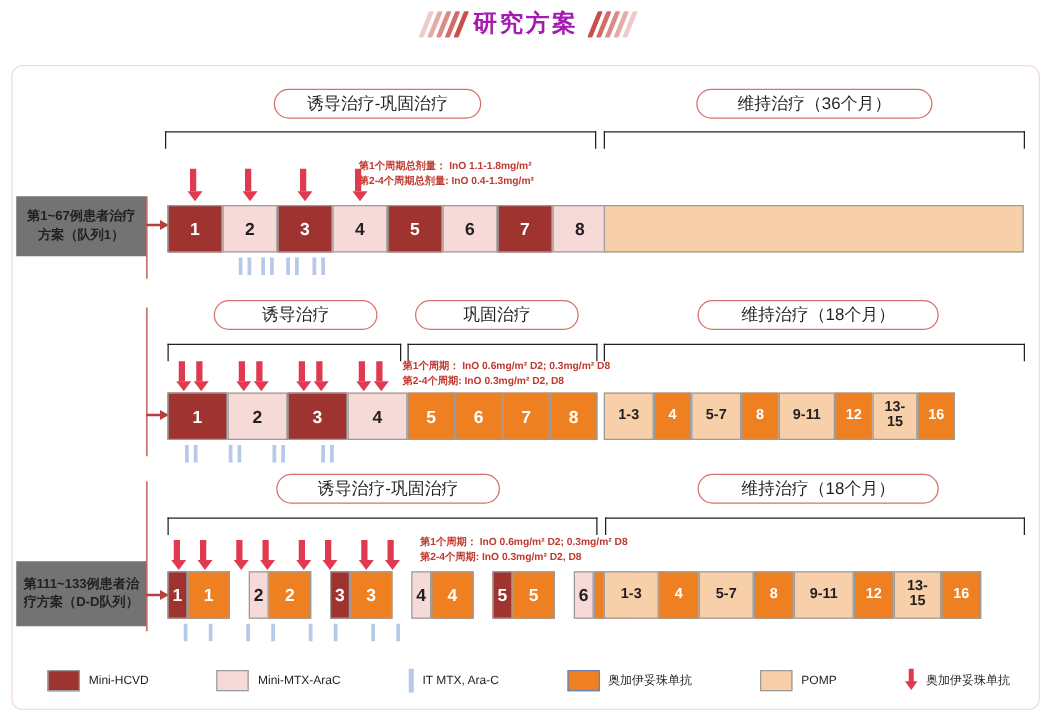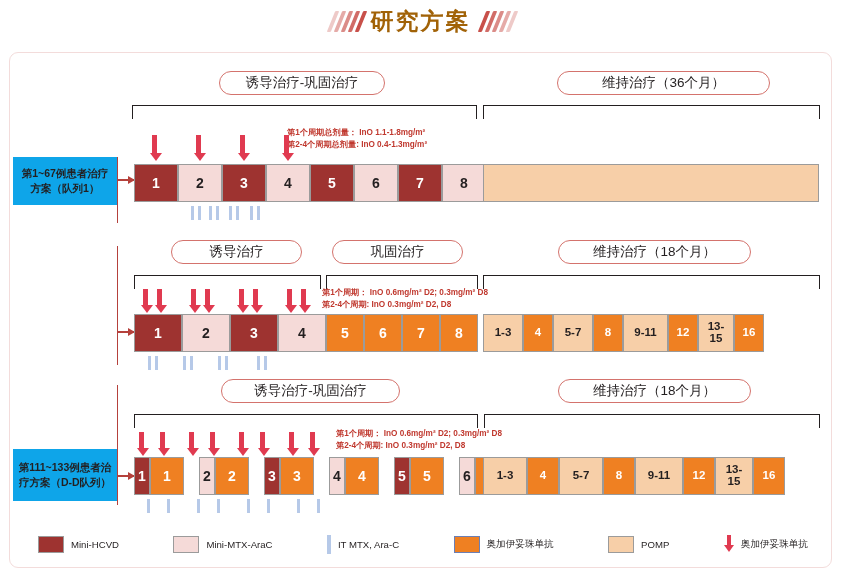--- a/index.html
+++ b/index.html
@@ -11,42 +11,42 @@
     overflow: hidden;
   }
   #root { position: relative; width: 841px; height: 577px; }
 
   
   .title-wrap {
     position: absolute; top: 6px; left: 0; width: 841px;
     display: flex; align-items: center; justify-content: center; gap: 8px;
   }
   .title-text {
-    font-size: 23px; font-weight: bold; color: #a16207;
+    font-size: 19px; font-weight: bold; color: #a21caf;
     letter-spacing: 2px; white-space: nowrap;
   }
   .slash-group { display: flex; align-items: center; height: 24px; }
   .slash { width: 4px; height: 21px; background: #c8504a; margin-left: 3px;
            transform: skewX(-22deg); border-radius: 1px; }
   .slash.l1 { opacity: .30; } .slash.l2 { opacity: .48; }
   .slash.l3 { opacity: .66; } .slash.l4 { opacity: .84; }
   .slash.l5 { opacity: 1; }
 
   
   .card {
     position: absolute; left: 9px; top: 52px;
     width: 823px; height: 516px;
     border: 1.5px solid #f3dcdb; border-radius: 9px;
     background: #fff;
   }
 
   
   .cohort-label {
     position: absolute; left: 3px; width: 104px;
-    background: #0ea5e9;
+    background: #737373;
     display: flex; align-items: center; justify-content: center;
     text-align: center; font-size: 10.5px; font-weight: bold;
     color: #231f20; line-height: 1.42; padding: 13px 4px;
   }
   .spine {
     position: absolute; left: 107px; width: 1.4px; background: #b5413c;
   }
   .arrow-to-row {
     position: absolute; height: 1.6px; background: #b5413c;
   }
@@ -144,21 +144,21 @@
 
     <div class="cohort-label" style="top:104px;height:48px;">
       <span>第1~67例患者治疗方案（队列1）</span>
     </div>
     <div class="spine" style="top:104px;height:66px;"></div>
     <div class="arrow-to-row" style="left:107px;top:126px;width:17px;"></div>
 
     <div class="pill" style="left:209px;top:18px;width:166px;">
       <span>诱导治疗-巩固治疗</span>
     </div>
-    <div class="pill" style="left:547px;top:18px;width:213px;">
+    <div class="pill" style="left:547px;top:18px;width:189px;">
       <span>维持治疗（36个月）</span>
     </div>
 
     <div class="bracket" style="left:122px;top:52px;width:345px;"></div>
     <div class="bracket" style="left:473px;top:52px;width:337px;"></div>
 
     <div class="dose" style="left:277px;top:74px;">
       <div>第1个周期总剂量： InO 1.1-1.8mg/m²</div>
       <div>第2-4个周期总剂量: InO 0.4-1.3mg/m²</div>
     </div>

